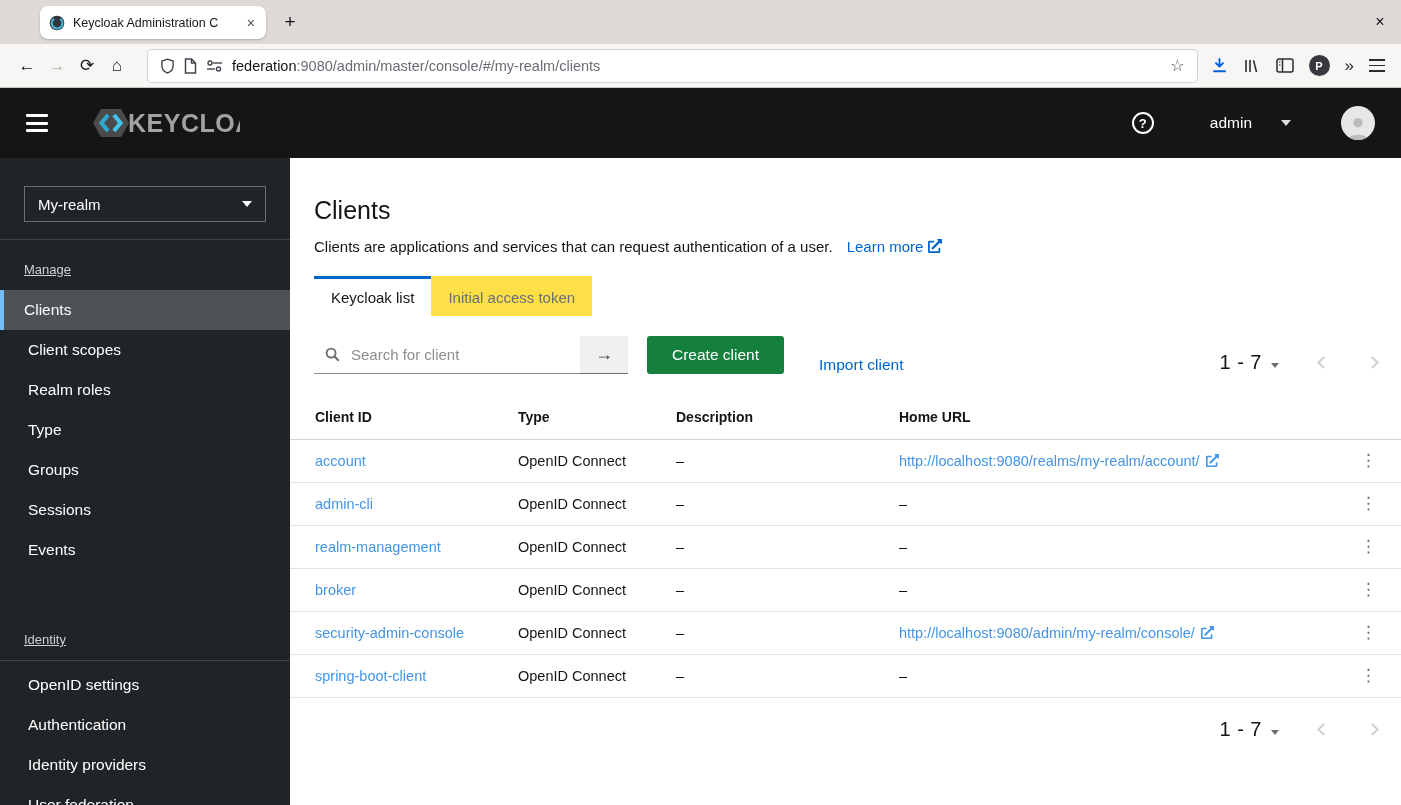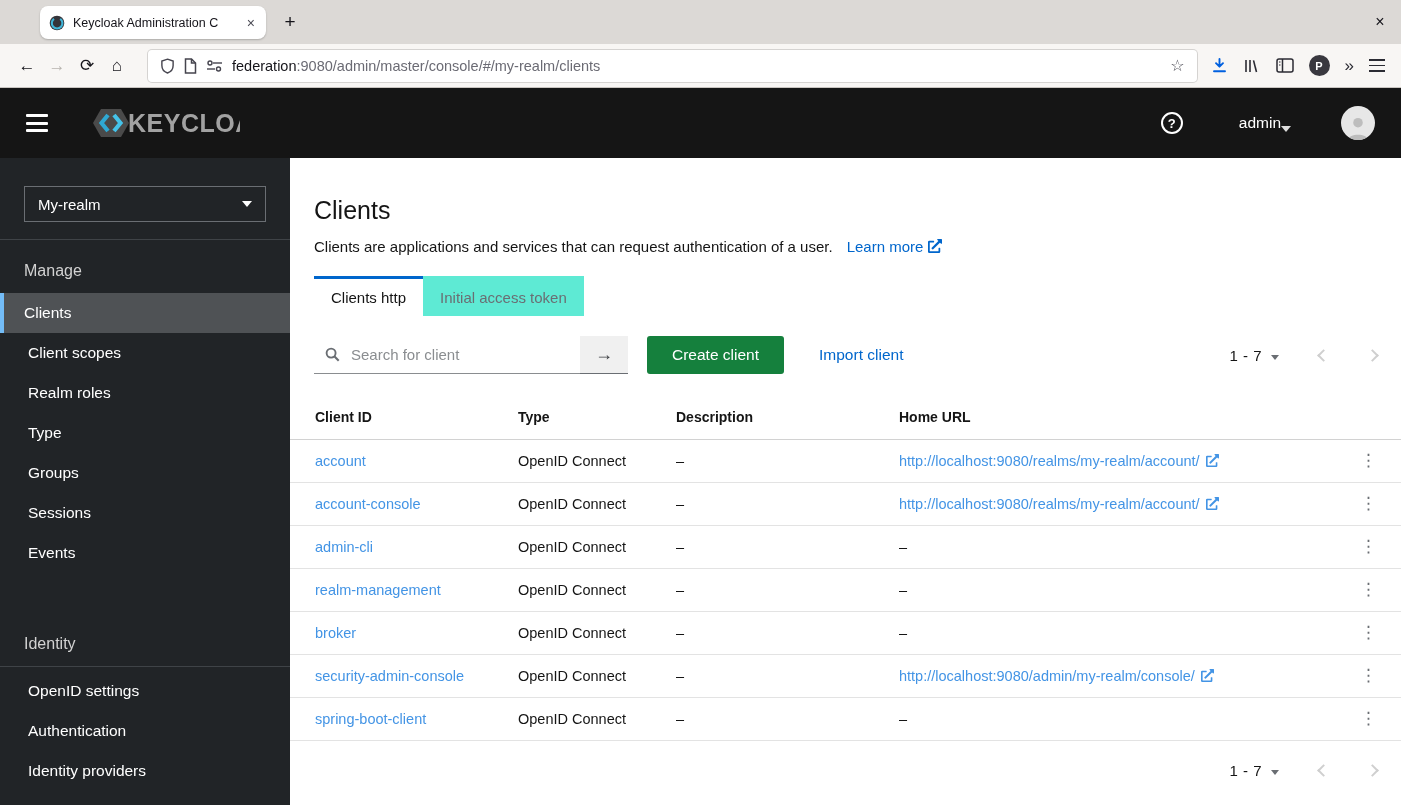--- a/index.html
+++ b/index.html
@@ -42,68 +42,68 @@
   .burger { display:flex; flex-direction:column; gap:3.5px; }
   .burger span { display:block; width:16px; height:1.8px; background:#2b2b33; }
 
   
   .masthead { height:70px; background:#151515; display:flex; align-items:center; padding:0 26px; }
   .mh-burger { display:flex; flex-direction:column; gap:4.5px; margin-right:36px; cursor:pointer; }
   .mh-burger span { display:block; width:22px; height:3px; background:#fff; border-radius:1px; }
   .mh-right { margin-left:auto; display:flex; align-items:center; }
   .help-btn { width:22px; height:22px; border:2px solid #fff; border-radius:50%; color:#fff;
     font-size:13px; font-weight:bold; display:flex; align-items:center; justify-content:center; }
-  .user-menu { display:flex; align-items:flex-end; gap:0; margin-left:56px; color:#fff; font-size:15.5px; }
+  .user-menu { display:flex; align-items:center; gap:29px; margin-left:56px; color:#fff; font-size:15.5px; }
   .caret-down { width:0; height:0; border-left:5px solid transparent; border-right:5px solid transparent;
     border-top:6px solid #ddd; display:inline-block; }
   .avatar { width:34px; height:34px; border-radius:50%; background:#e7e7e7; margin-left:50px;
     display:flex; align-items:flex-end; justify-content:center; overflow:hidden; }
 
   
   .shell { display:flex; height:725px; }
   .sidebar { width:290px; flex-shrink:0; background:#212427; color:#fff; }
   .realm-box { margin:28px 24px 0; height:36px; border:1px solid #6a6e73;
     display:flex; align-items:center; justify-content:space-between; padding:0 13px; font-size:15px; }
   .realm-box .caret-down { border-top-color:#fff; }
   .sb-divider { border-top:1px solid #3f4347; margin-top:17px; }
-  .nav-section-title { padding:22px 0 13px 24px; font-size:16px; color:#d2d2d2; }
+  .nav-section-title { padding:22px 0 13px 24px; font-size:13px; color:#d2d2d2;text-decoration:underline; }
   .nav-section + .nav-section { margin-top:40px; }
   .nav-section .sb-divider2 { border-top:1px solid #3f4347; margin-bottom:4px; }
   .nav-item { height:40px; display:flex; align-items:center; padding-left:24px; font-size:15.5px;
     color:#fff; cursor:pointer; border-left:4px solid transparent; }
   .nav-item.selected { background:#4f5255; border-left:4px solid #73bcf7; padding-left:20px; }
 
   
   .content { flex:1; background:#fff; overflow:hidden; }
   .page-head { padding:38px 24px 0; }
   .page-title { font-size:25px; font-weight:500; color:#151515; }
   .page-desc { margin-top:13px; font-size:15px; color:#151515; }
   .learn-more { color:#0066cc; margin-left:14px; }
   .learn-more svg { vertical-align:-1px; margin-left:5px; }
 
   .tabs { display:flex; margin-top:21px; padding-left:24px; }
   .tab-item { height:40px; display:flex; align-items:center; padding:0 17px; font-size:15px;
-    background:#5eead4; color:#6a6e73; border-top:3px solid transparent; cursor:pointer; }
+    background:#fde047; color:#6a6e73; border-top:3px solid transparent; cursor:pointer; }
   .tab-item.active { background:#fff; color:#151515; border-top:3px solid #0066cc; }
 
-  .toolbar-row { display:flex; align-items:center; padding:20px 24px 0; }
+  .toolbar-row { display:flex; align-items:flex-end; padding:20px 24px 0; }
   .search-group { display:flex; width:314px; height:38px; }
   .search-box { flex:1; display:flex; align-items:center; gap:9px; padding:0 11px;
     background:#fff; border-bottom:1px solid #8a8d90; }
   .search-box input { border:none; outline:none; flex:1; min-width:0; font-size:15px; color:#151515;
     font-family:"Liberation Sans", sans-serif; }
   .search-box input::placeholder { color:#8a8d90; }
   .search-btn { width:48px; background:#f0f0f0; border:none; border-bottom:1px solid #6a6e73;
     font-size:18px; color:#3c3f42; cursor:pointer; }
   .create-btn { margin-left:19px; height:38px; padding:0 25px; background:#15803d; color:#fff;
     border:none; border-radius:3px; font-size:15.5px; font-family:"Liberation Sans", sans-serif; cursor:pointer; }
   .import-link { margin-left:35px; color:#0066cc; font-size:15.5px; }
 
   .pagination { margin-left:auto; display:flex; align-items:center; }
-  .pg-range { font-size:15px; color:#151515; letter-spacing:.5px; }
+  .pg-range { font-size:20px; color:#151515; letter-spacing:.5px; }
   .pg-caret { margin-left:9px; }
   .pg-caret .caret-down { border-top-color:#6a6e73; border-left-width:4.5px; border-right-width:4.5px; border-top-width:5.5px; }
   .pg-btn { background:none; border:none; margin-left:40px; padding:0; cursor:default; line-height:0; }
   .chev { display:inline-block; width:9px; height:9px; border-top:2.4px solid #cfcfcf; border-right:2.4px solid #cfcfcf; }
   .chev.left  { transform:rotate(-135deg); }
   .chev.right { transform:rotate(45deg); }
 
   .clients-table { width:100%; border-collapse:collapse; margin-top:24px; }
   .clients-table th { text-align:left; font-size:14px; font-weight:bold; color:#151515;
     padding:11px 8px 14px; border-bottom:1px solid #d2d2d2; }
@@ -255,21 +255,21 @@
     <div class="page-head">
       <div class="page-title">Clients</div>
       <div class="page-desc">
         <span>Clients are applications and services that can request authentication of a user.</span><a class="learn-more" href="#"><span>Learn more</span><svg width="14" height="14" viewBox="0 0 512 512" fill="#0066cc">
               <path d="M432 320h-32a16 16 0 0 0-16 16v112H64V128h144a16 16 0 0 0 16-16V80a16 16 0 0 0-16-16H48a48 48 0 0 0-48 48v352a48 48 0 0 0 48 48h352a48 48 0 0 0 48-48V336a16 16 0 0 0-16-16zM488 0H360c-21.4 0-32 25.9-17 41l35.7 35.7L135 320.4a24 24 0 0 0 0 34l22.7 22.7a24 24 0 0 0 34 0l243.6-243.6L471 169c15 15 41 4.5 41-17V24a24 24 0 0 0-24-24z"></path>
             </svg></a>
       </div>
     </div>
 
     <div class="tabs">
-        <div class="tab-item active">Clients http</div>
+        <div class="tab-item active">Keycloak list</div>
         <div class="tab-item">Initial access token</div>
       </div>
 
     <div class="toolbar-row">
       <div class="search-group">
         <div class="search-box">
           <svg width="15" height="15" viewBox="0 0 16 16">
               <circle cx="6.5" cy="6.5" r="4.8" fill="none" stroke="#6a6e73" stroke-width="2"></circle>
               <line x1="10.2" y1="10.2" x2="14.6" y2="14.6" stroke="#6a6e73" stroke-width="2.2"></line>
             </svg>
@@ -308,29 +308,20 @@
           <tr>
             <td><a href="#" class="cell-link">account</a></td>
             <td>OpenID Connect</td>
             <td>–</td>
             <td><a href="#" class="cell-link home-link"><span>http://localhost:9080/realms/my-realm/account/</span><svg width="13" height="13" viewBox="0 0 512 512" fill="#4394e5">
                   <path d="M432 320h-32a16 16 0 0 0-16 16v112H64V128h144a16 16 0 0 0 16-16V80a16 16 0 0 0-16-16H48a48 48 0 0 0-48 48v352a48 48 0 0 0 48 48h352a48 48 0 0 0 48-48V336a16 16 0 0 0-16-16zM488 0H360c-21.4 0-32 25.9-17 41l35.7 35.7L135 320.4a24 24 0 0 0 0 34l22.7 22.7a24 24 0 0 0 34 0l243.6-243.6L471 169c15 15 41 4.5 41-17V24a24 24 0 0 0-24-24z"></path>
                 </svg></a></td>
             <td class="kebab-cell"><button class="kebab-btn">⋮</button></td>
           </tr>
           <tr>
-            <td><a href="#" class="cell-link">account-console</a></td>
-            <td>OpenID Connect</td>
-            <td>–</td>
-            <td><a href="#" class="cell-link home-link"><span>http://localhost:9080/realms/my-realm/account/</span><svg width="13" height="13" viewBox="0 0 512 512" fill="#4394e5">
-                  <path d="M432 320h-32a16 16 0 0 0-16 16v112H64V128h144a16 16 0 0 0 16-16V80a16 16 0 0 0-16-16H48a48 48 0 0 0-48 48v352a48 48 0 0 0 48 48h352a48 48 0 0 0 48-48V336a16 16 0 0 0-16-16zM488 0H360c-21.4 0-32 25.9-17 41l35.7 35.7L135 320.4a24 24 0 0 0 0 34l22.7 22.7a24 24 0 0 0 34 0l243.6-243.6L471 169c15 15 41 4.5 41-17V24a24 24 0 0 0-24-24z"></path>
-                </svg></a></td>
-            <td class="kebab-cell"><button class="kebab-btn">⋮</button></td>
-          </tr>
-          <tr>
             <td><a href="#" class="cell-link">admin-cli</a></td>
             <td>OpenID Connect</td>
             <td>–</td>
             <td>–</td>
             <td class="kebab-cell"><button class="kebab-btn">⋮</button></td>
           </tr>
           <tr>
             <td><a href="#" class="cell-link">realm-management</a></td>
             <td>OpenID Connect</td>
             <td>–</td>

